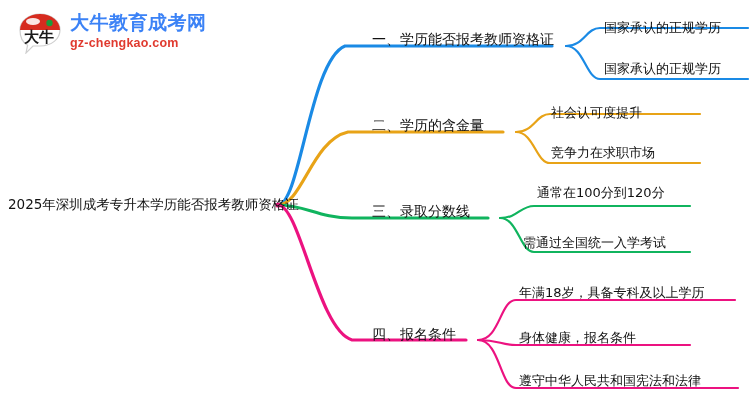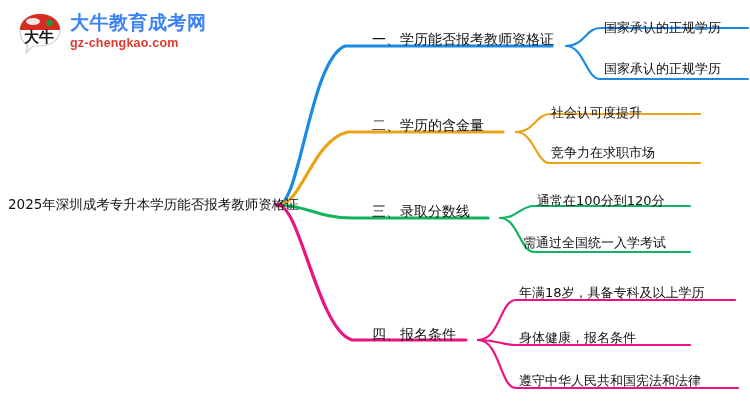--- a/index.html
+++ b/index.html
@@ -102,21 +102,21 @@
 
   <div class="node branch-node" style="left:372px;top:32px;">一、学历能否报考教师资格证</div>
   <div class="node leaf-node" style="left:604px;top:21px;">国家承认的正规学历</div>
   <div class="node leaf-node" style="left:604px;top:62px;">国家承认的正规学历</div>
 
   <div class="node branch-node" style="left:372px;top:118px;">二、学历的含金量</div>
   <div class="node leaf-node" style="left:551px;top:106px;">社会认可度提升</div>
   <div class="node branch-node" style="left:372px;top:204px;">三、录取分数线</div>
 
   <div class="node leaf-node" style="left:551px;top:146px;">竞争力在求职市场</div>
-  <div class="node leaf-node" style="left:537px;top:194px;">通常在100分到120分</div>
+  <div class="node leaf-node" style="left:537px;top:186px;">通常在100分到120分</div>
   <div class="node leaf-node" style="left:523px;top:236px;">需通过全国统一入学考试</div>
 
   <div class="node branch-node" style="left:372px;top:327px;">四、报名条件</div>
   <div class="node leaf-node" style="left:519px;top:286px;">年满18岁，具备专科及以上学历</div>
   <div class="node leaf-node" style="left:519px;top:331px;">身体健康，报名条件</div>
   <div class="node leaf-node" style="left:519px;top:374px;">遵守中华人民共和国宪法和法律</div>
 
 </div>
 
 </body></html>

